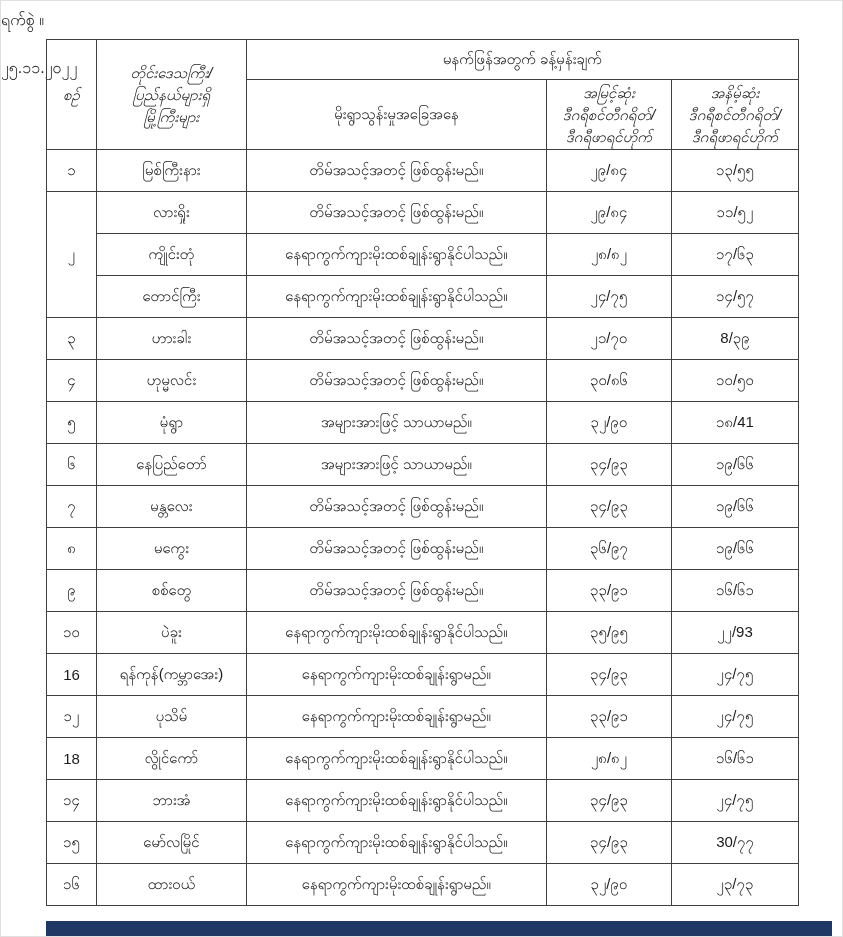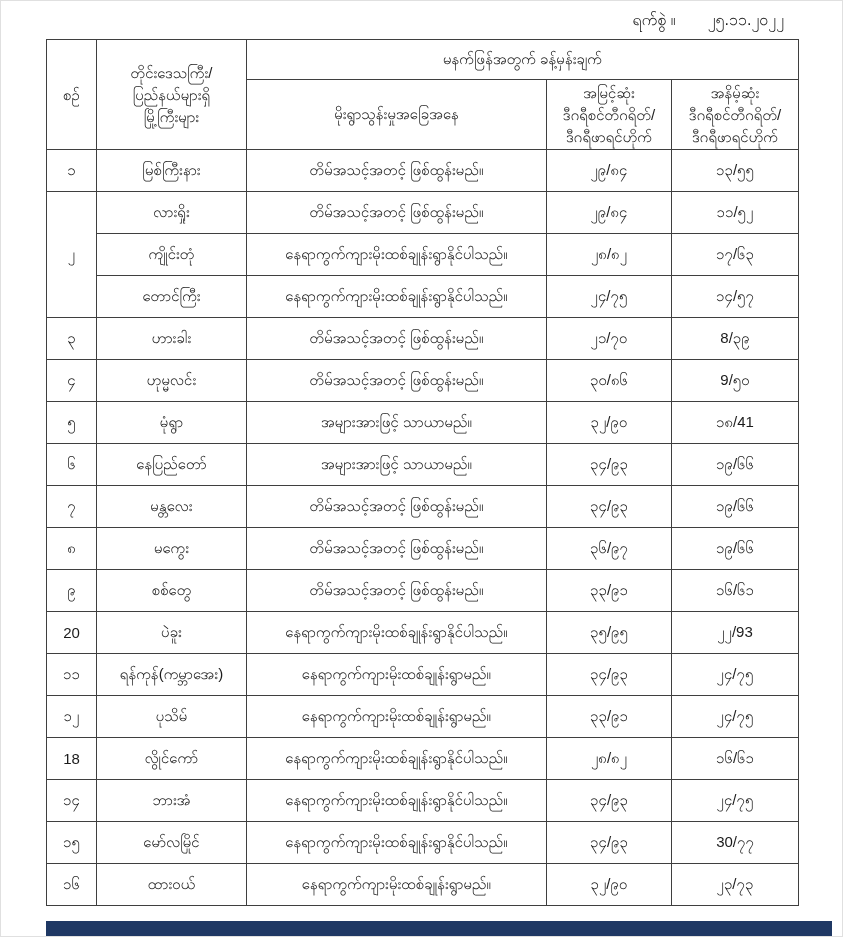--- a/index.html
+++ b/index.html
@@ -19,24 +19,25 @@
     overflow: hidden;
   }
   .date-line {
     position: absolute;
     top: 8px;
     left: 0;
     width: 797px;
     display: flex;
     justify-content: flex-end;
     align-items: baseline;
-    gap: 32px;
+    gap: 24px;
     font-size: 16px;
     padding-right: 14px;
     box-sizing: border-box;
+    flex-direction: column;
   }
   table.forecast {
     position: absolute;
     left: 45px;
     top: 38px;
     width: 752px;
     border-collapse: collapse;
     table-layout: fixed;
   }
   table.forecast th,
@@ -46,21 +47,21 @@
     vertical-align: middle;
     font-weight: normal;
     font-size: 15px;
     padding: 2px 5px;
     box-sizing: border-box;
     overflow: hidden;
   }
   thead tr.group-row { height: 40px; }
   thead tr.sub-row   { height: 68px; }
   tbody tr           { height: 42px; }
-  .pre { white-space: pre-line; line-height: 1.45; }
+  .pre { white-space: pre-line; line-height: 1.45; font-style: italic; }
   td.serial { font-size: 15px; }
   .bottom-bar {
     position: absolute;
     left: 45px;
     top: 920px;
     width: 786px;
     height: 17px;
   }
 </style>
 </head>
@@ -131,21 +132,21 @@
           <td>ဟားခါး</td>
           <td>တိမ်အသင့်အတင့် ဖြစ်ထွန်းမည်။</td>
           <td>၂၁/၇၀</td>
           <td>8/၃၉</td>
         </tr>
         <tr>
           <td rowspan="1" class="serial">၄</td>
           <td>ဟုမ္မလင်း</td>
           <td>တိမ်အသင့်အတင့် ဖြစ်ထွန်းမည်။</td>
           <td>၃၀/၈၆</td>
-          <td>9/၅၀</td>
+          <td>၁၀/၅၀</td>
         </tr>
         <tr>
           <td rowspan="1" class="serial">၅</td>
           <td>မုံရွာ</td>
           <td>အများအားဖြင့် သာယာမည်။</td>
           <td>၃၂/၉၀</td>
           <td>၁၈/41</td>
         </tr>
         <tr>
           <td rowspan="1" class="serial">၆</td>
@@ -169,28 +170,28 @@
           <td>၁၉/၆၆</td>
         </tr>
         <tr>
           <td rowspan="1" class="serial">၉</td>
           <td>စစ်တွေ</td>
           <td>တိမ်အသင့်အတင့် ဖြစ်ထွန်းမည်။</td>
           <td>၃၃/၉၁</td>
           <td>၁၆/၆၁</td>
         </tr>
         <tr>
-          <td rowspan="1" class="serial">20</td>
+          <td rowspan="1" class="serial">၁၀</td>
           <td>ပဲခူး</td>
           <td>နေရာကွက်ကျားမိုးထစ်ချုန်းရွာနိုင်ပါသည်။</td>
           <td>၃၅/၉၅</td>
           <td>၂၂/93</td>
         </tr>
         <tr>
-          <td rowspan="1" class="serial">၁၁</td>
+          <td rowspan="1" class="serial">16</td>
           <td>ရန်ကုန်(ကမ္ဘာအေး)</td>
           <td>နေရာကွက်ကျားမိုးထစ်ချုန်းရွာမည်။</td>
           <td>၃၄/၉၃</td>
           <td>၂၄/၇၅</td>
         </tr>
         <tr>
           <td rowspan="1" class="serial">၁၂</td>
           <td>ပုသိမ်</td>
           <td>နေရာကွက်ကျားမိုးထစ်ချုန်းရွာမည်။</td>
           <td>၃၃/၉၁</td>

